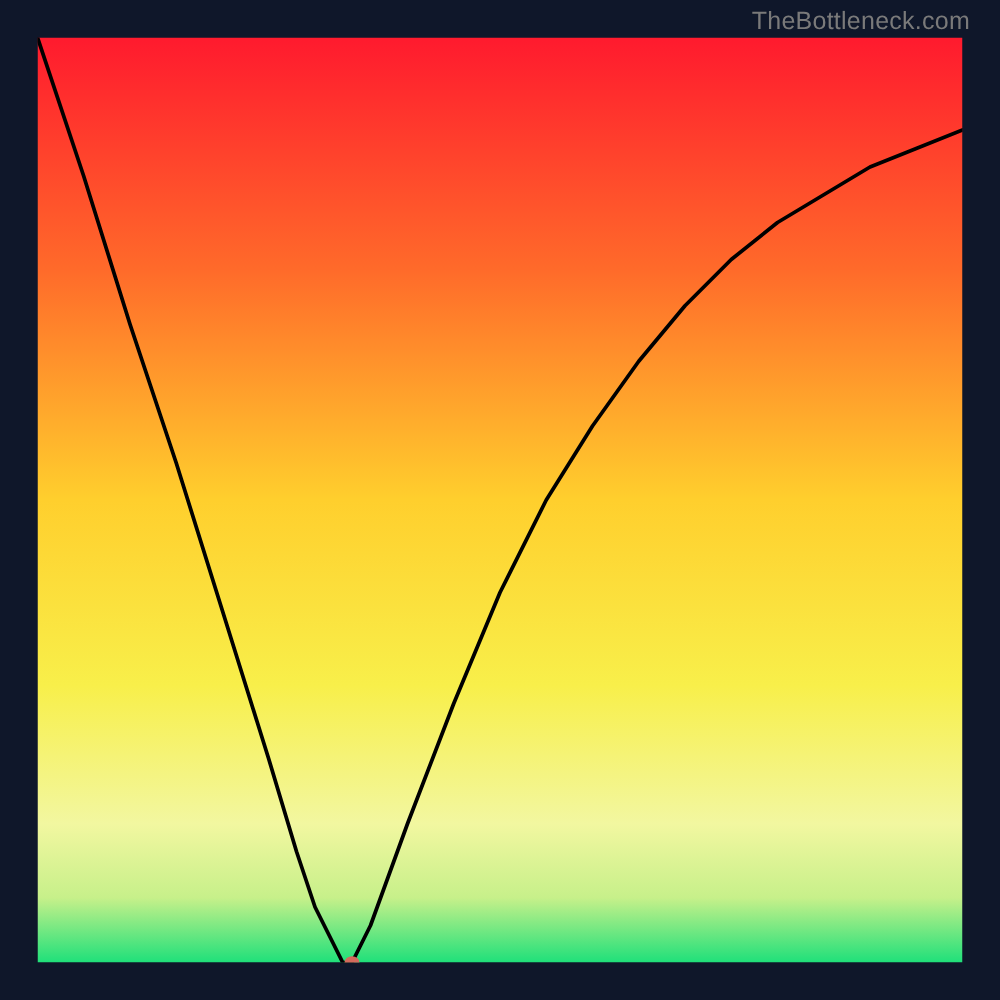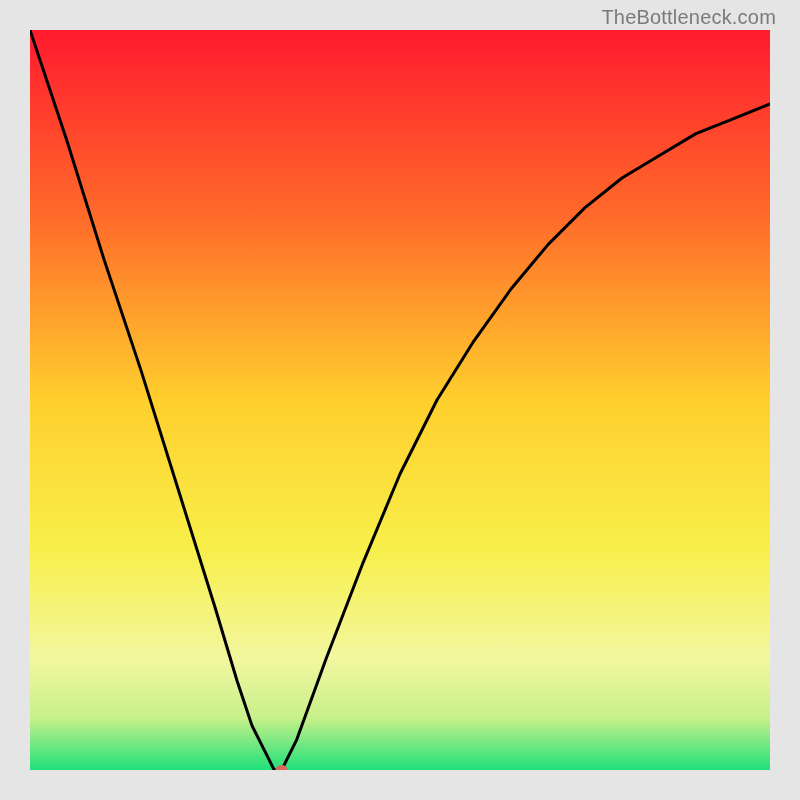--- a/index.html
+++ b/index.html
@@ -10,21 +10,21 @@
     background: #000;
     overflow: hidden;
     font-family: Arial, Helvetica, sans-serif;
   }
   .frame {
     position: absolute;
     top: 0;
     left: 0;
     width: 800px;
     height: 800px;
-    background: #e5e5e5;
+    background: #0f172a;
   }
   .plot-area {
     position: absolute;
     
     top: 30px;
     left: 30px;
     width: 740px;
     height: 740px;
   }
   .watermark {

